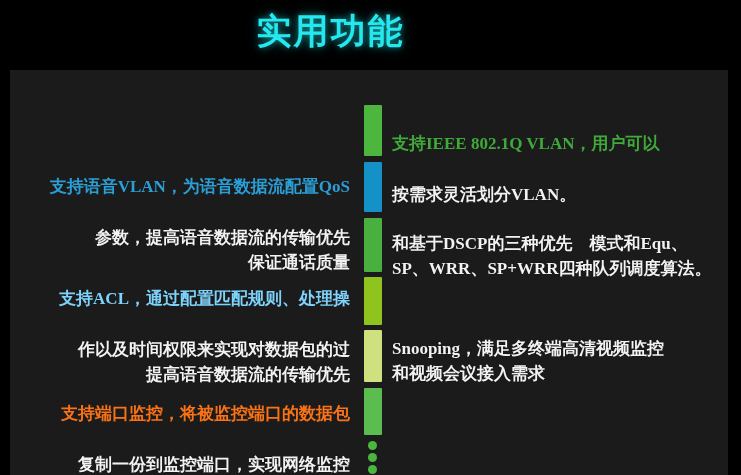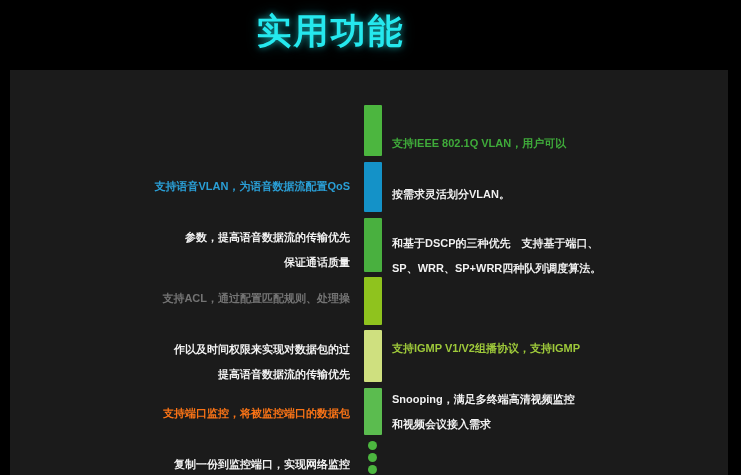--- a/index.html
+++ b/index.html
@@ -89,24 +89,25 @@
   .col-right {
     position: absolute;
     left: 382px;
     top: 0px;
     width: 330px;
     text-align: left;
   }
 
   .block {
     position: absolute;
-    font-size: 11px;
+    font-size: 17px;
     line-height: 25.5px;
     font-weight: 700;
     white-space: pre-line;
+    font-family: Liberation Serif, serif;
   }
   .col-left .block { right: 0; width: 340px; text-align: right; }
   .col-right .block { left: 0; width: 336px; text-align: left; }
 
   .block .lead {
     display: block;
     font-weight: 700;
   }
   .block .body {
     display: block;
@@ -128,21 +129,21 @@
 
     <div class="col-left">
 
       <div class="block" style="top:78px;">
         <span class="lead" style="color: rgb(42, 159, 214);">支持语音VLAN，为语音数据流配置QoS</span>
         <span class="body">参数，提高语音数据流的传输优先
 保证通话质量</span>
       </div>
 
       <div class="block" style="top:190px;">
-        <span class="lead" style="color: #737373;">支持ACL，通过配置匹配规则、处理操</span>
+        <span class="lead" style="color: #7dd3fc;">支持ACL，通过配置匹配规则、处理操</span>
         <span class="body">作以及时间权限来实现对数据包的过
 提高语音数据流的传输优先</span>
       </div>
 
       <div class="block" style="top:305px;">
         <span class="lead" style="color: #f97316;">支持端口监控，将被监控端口的数据包</span>
         <span class="body">复制一份到监控端口，实现网络监控</span>
       </div>
 
     </div>
@@ -160,26 +161,25 @@
       </div>
 
     <div class="col-right">
 
       <div class="block" style="top:35px;">
         <span class="lead" style="color: rgb(63, 170, 58);">支持IEEE 802.1Q VLAN，用户可以</span>
         <span class="body">按需求灵活划分VLAN。</span>
       </div>
 
       <div class="block" style="top:135px;">
-        <span class="body">和基于DSCP的三种优先　支持基于端口、
+        <span class="body">和基于DSCP的三种优先　模式和Equ、
 SP、WRR、SP+WRR四种队列调度算法。</span>
       </div>
 
       <div class="block" style="top:240px;">
-        <span class="lead" style="color: rgb(158, 201, 58);">支持IGMP V1/V2组播协议，支持IGMP</span>
         <span class="body">Snooping，满足多终端高清视频监控
 和视频会议接入需求</span>
       </div>
 
     </div>
 
   </div>
 </div>
 
 </body></html>

